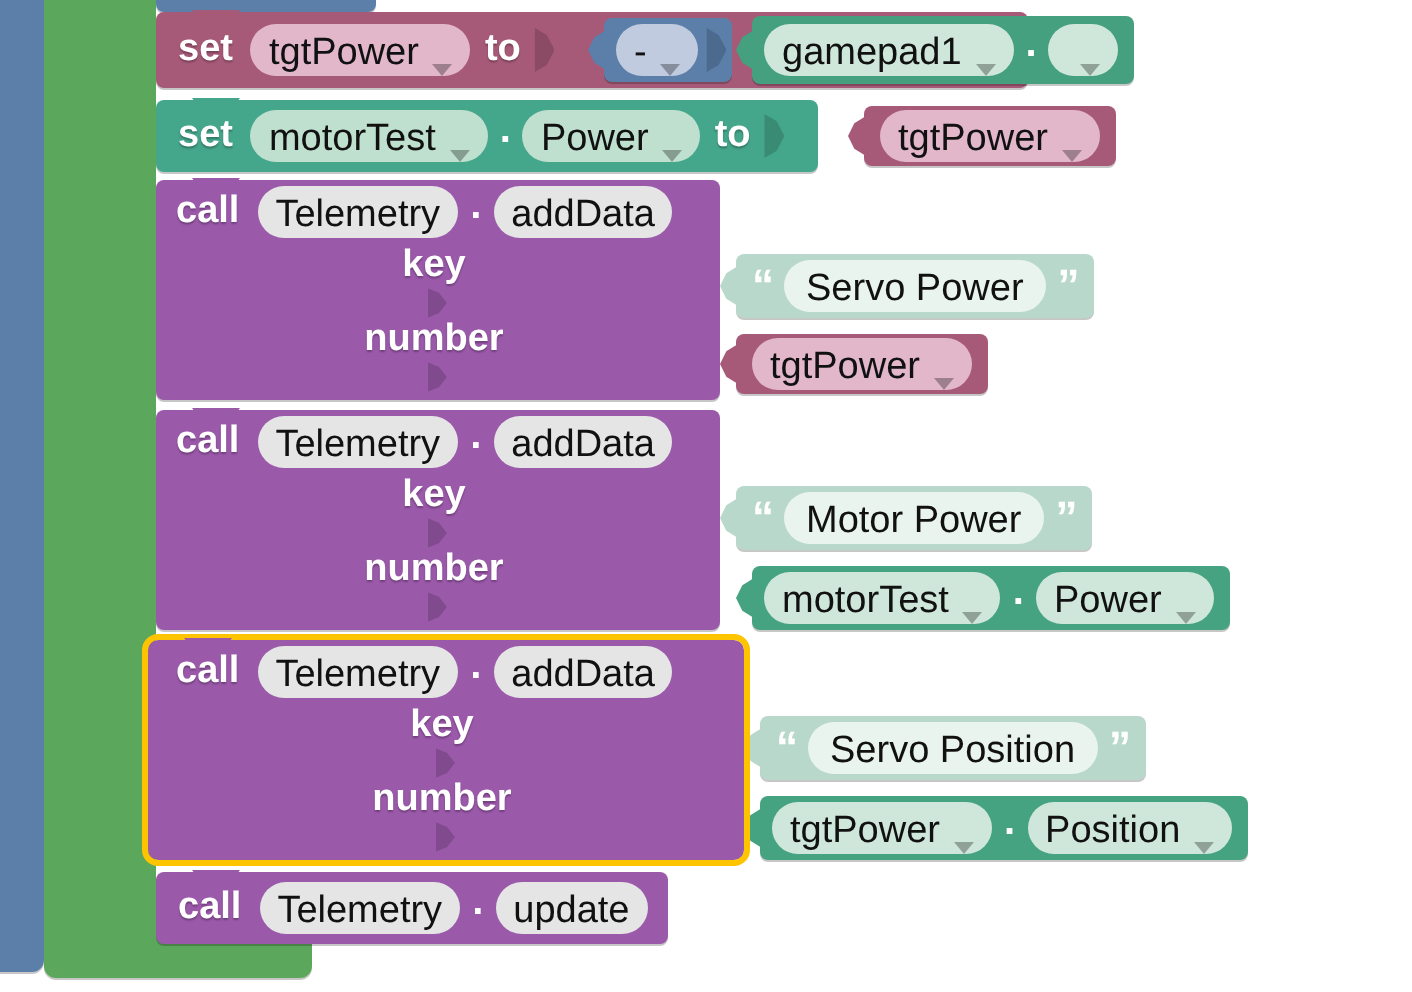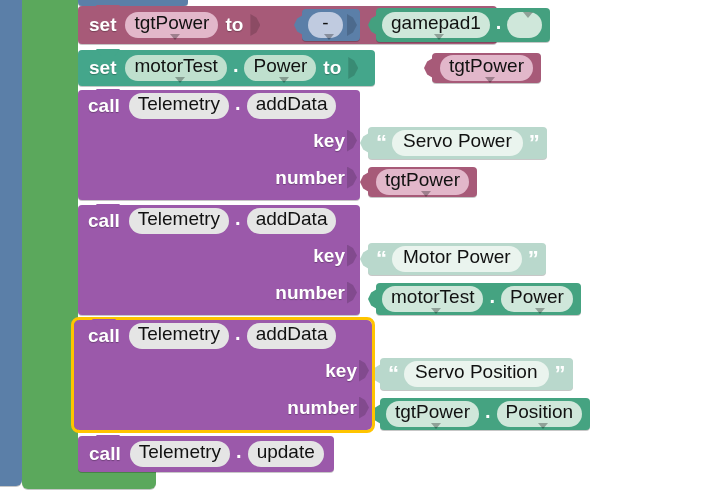--- a/index.html
+++ b/index.html
@@ -26,26 +26,25 @@
     font-size: 19px;
     color: #ffffff;
     box-shadow: 0 1px 0 rgba(0,0,0,.22);
   }
   .kw { color:#fff; font-weight:700; padding:0 7px; text-shadow:0 1px 1px rgba(0,0,0,.28); }
   .lbl { color:#fff; font-weight:700; padding:0 5px; text-shadow:0 1px 1px rgba(0,0,0,.28); }
   .dot { color:#fff; font-weight:700; padding:0 4px 6px 4px; font-size:20px; }
 
   
   .fld {
-    display:inline-flex; align-items:center;
+    display:inline-flex; align-items:flex-end;
     height:26px; border-radius:13px;
     padding:0 9px; margin:0 2px;
     color:#111; font-size:19px; font-weight:400;
     background: rgba(255,255,255,.62);
-    flex-direction: column;
   }
   .fld.noarrow { padding:0 11px; }
   .caret {
     margin-left:7px; width:0; height:0;
     border-left:5px solid transparent;
     border-right:5px solid transparent;
     border-top:6px solid rgba(0,0,0,.30);
   }
 
   
@@ -89,21 +88,21 @@
     background:rgba(0,0,0,.16);
     clip-path: polygon(0 0, 60% 16%, 100% 50%, 60% 84%, 0 100%);
   }
 
   
   .selected { outline:3px solid #FFC400; outline-offset:0; border-radius:5px; z-index:40; }
 
   
   .call-blk { flex-direction:column; align-items:flex-start; }
   .call-hdr { display:flex; align-items:center; height:32px; padding-left:10px; }
-  .call-row { display:flex; align-items:center; justify-content:flex-end; height:37px; width:100%; padding-right:4px; }
+  .call-row { display:flex; align-items:center; justify-content:flex-end; height:37px; width:100%; padding-right:4px;flex-direction:column; }
   .arglabel { color:#fff; font-weight:700; font-size:19px; text-shadow:0 1px 1px rgba(0,0,0,.28); }
 
   .quote { color:#FFFFFF; font-size:22px; font-weight:700; padding:0 4px; line-height:1; letter-spacing:-1px; }
   .c-text .quote { color:#ffffff; }
 </style>
 </head>
 <body>
 
 <div id="canvas">
 

